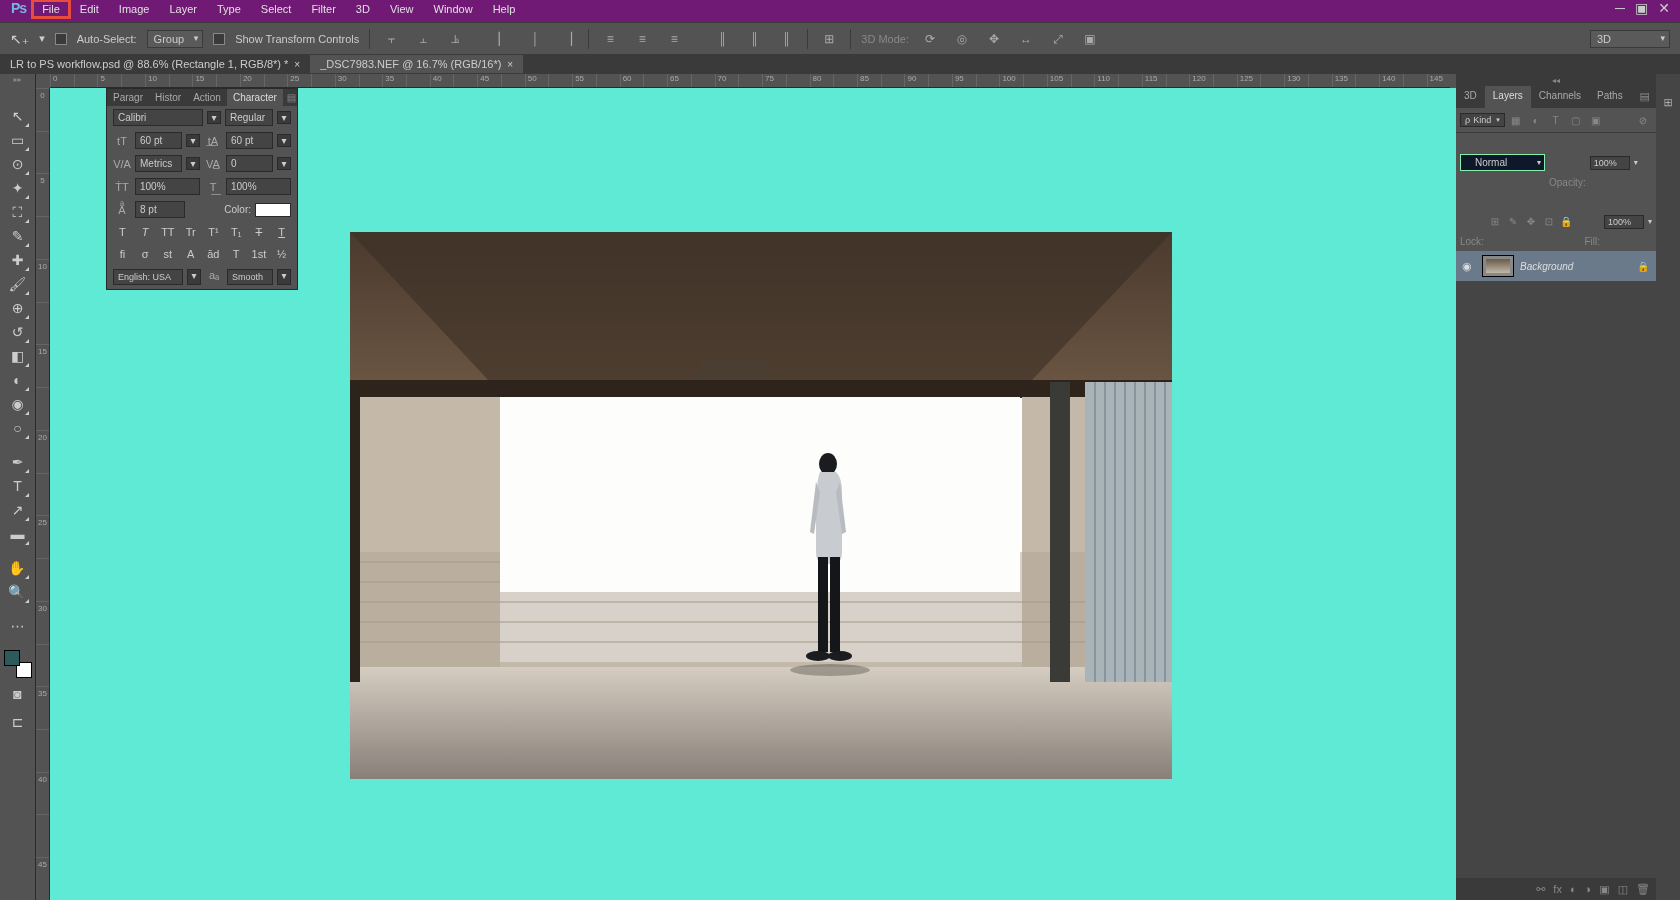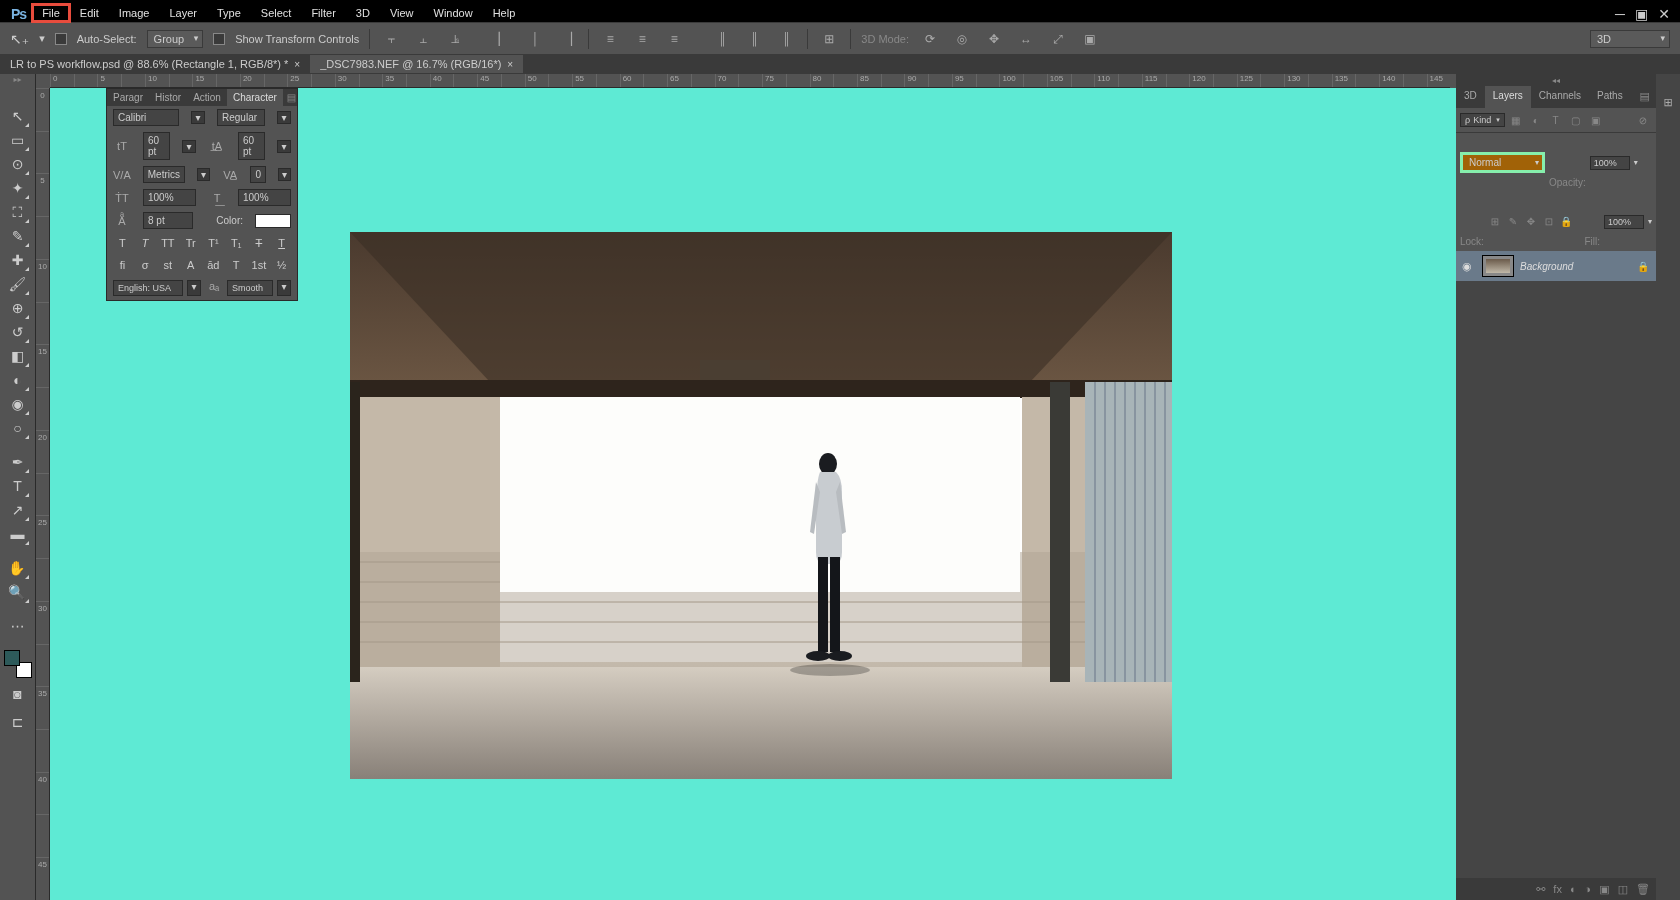--- a/index.html
+++ b/index.html
@@ -1,19 +1,19 @@
 <!DOCTYPE html>
 <html><head>
 <meta charset="utf-8">
 <style>
 * { margin:0; padding:0; box-sizing:border-box; font-family:"Segoe UI",Tahoma,sans-serif; user-select:none; }
 body { background:#535353; width:1680px; height:900px; overflow:hidden; color:#ccc; font-size:11px; }
 
 
-.menubar { height:22px; background:#000000; display:flex; align-items:flex-end; padding-left:5px; }
+.menubar { height:22px; background:#701a75; display:flex; align-items:flex-start; padding-left:5px; }
 .ps-logo { color:#7ab3e0; font-weight:bold; font-size:14px; padding:0 6px; letter-spacing:-1px; }
 .menu-item { padding:3px 10px; color:#e0e0e0; cursor:pointer; }
 .menu-item.hi { outline:3px solid #e84c3d; outline-offset:-2px; }
 .win-controls { margin-left:auto; display:flex; gap:10px; padding-right:10px; }
 .win-controls span { color:#ccc; cursor:pointer; font-size:14px; }
 
 
 .options-bar { height:32px; background:#535353; border-top:1px solid #3a3a3a; display:flex; align-items:center; gap:10px; padding:0 10px; }
 .options-bar .move-icon { font-size:14px; }
 .checkbox { width:12px; height:12px; border:1px solid #888; background:#3a3a3a; display:inline-block; vertical-align:middle; }
@@ -62,21 +62,21 @@
 .tab-row .ptab { padding:4px 8px; color:#aaa; font-size:10px; cursor:pointer; }
 .tab-row .ptab.active { background:#535353; color:#ddd; }
 .tab-row .pmenu { margin-left:auto; padding:4px 6px; color:#888; }
 
 .filter-row { padding:4px; display:flex; gap:2px; align-items:center; border-bottom:1px solid #3a3a3a; }
 .filter-row .dd { background:#444; border:1px solid #2a2a2a; padding:1px 4px; font-size:9px; display:flex; align-items:center; gap:3px; }
 .filter-row .dd::after{content:"▾";font-size:7px;margin-left:2px;}
 .filter-row .fbtn { width:18px; height:16px; display:flex; align-items:center; justify-content:center; color:#888; font-size:10px; }
 
 .mode-row { padding:4px; display:flex; align-items:center; gap:4px; font-size:10px; }
-.mode-row .dd { background:#a16207; border:3px solid #86efac; padding:2px 6px; flex:0 0 85px; position:relative; }
+.mode-row .dd { background:#0f172a; border:1px solid #86efac; padding:2px 14px; flex:0 0 85px; position:relative; }
 .mode-row .dd::after{content:"▾";position:absolute;right:3px;top:3px;font-size:8px;}
 .mode-row .label { color:#888;margin-top:40px; }
 .mode-row .opct { background:#444; border:1px solid #2a2a2a; padding:1px 3px; width:40px; font-size:9px; }
 .mode-row.lock .lbtn { width:14px; height:14px; display:flex; align-items:center; justify-content:center; color:#888; font-size:10px; }
 
 .layer-list { flex:1; background:#454545; }
 .layer-row { display:flex; align-items:center; padding:4px 6px; gap:6px; background:#6a7a8a; }
 .layer-row .eye { width:14px; color:#ddd; }
 .layer-row .thumb { width:32px; height:22px; background:#888; border:1px solid #000; position:relative; }
 .layer-row .thumb::after{content:"";position:absolute;inset:3px;background:linear-gradient(#6a5a4a,#c0b8a8);}
@@ -85,21 +85,21 @@
 
 .layers-footer { height:22px; background:#3a3a3a; display:flex; align-items:center; justify-content:flex-end; gap:8px; padding:0 6px; }
 .layers-footer span { color:#888; font-size:11px; }
 
 
 .char-panel { position:absolute; left:56px; top:0; width:192px; background:#535353; border:1px solid #2a2a2a; z-index:10; font-size:10px; }
 .char-panel .tabs { display:flex; background:#3a3a3a; }
 .char-panel .tabs .ptab { padding:3px 6px; color:#aaa; cursor:pointer; font-size:10px;}
 .char-panel .tabs .ptab.active { background:#535353; color:#ddd; }
 .char-panel .tabs .pmenu { margin-left:auto; padding:3px 4px; color:#888; }
-.char-panel .row { display:flex; gap:12px; padding:3px 6px; align-items:center; }
+.char-panel .row { display:flex; gap:4px; padding:3px 6px; align-items:center; }
 .char-panel .field { background:#444; border:1px solid #2a2a2a; padding:2px 4px; flex:1; display:flex; align-items:center; }
 .char-panel .dd-arrow { width:14px; text-align:center; background:#3a3a3a; border:1px solid #2a2a2a;}
 .char-panel .ic { width:18px; text-align:center; color:#aaa; font-size:11px;}
 .char-panel .swatch { width:36px; height:14px; background:#fff; border:1px solid #2a2a2a; }
 .char-panel .btn-row { display:flex; gap:0; padding:2px 4px; }
 .char-panel .btn-row .tb { flex:1; height:18px; display:flex; align-items:center; justify-content:center; color:#ccc; font-size:11px; cursor:pointer; border:1px solid transparent;}
 .char-panel .lang-row { display:flex; gap:4px; padding:4px 6px; }
 .char-panel .lang-row .field{font-size:9px;}
 
 

